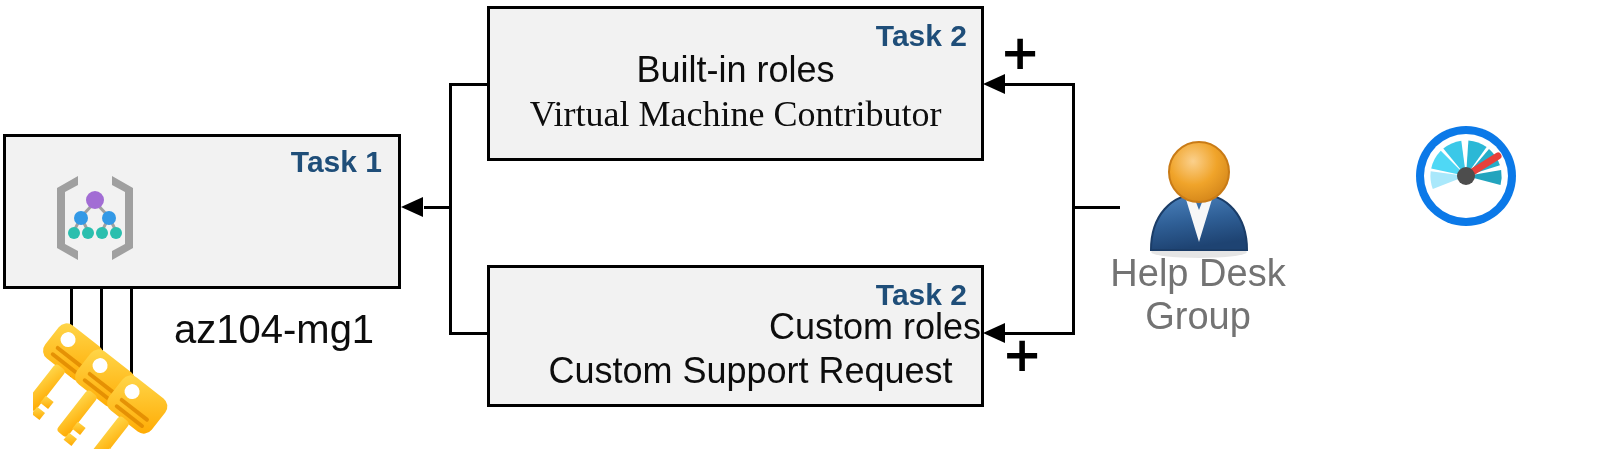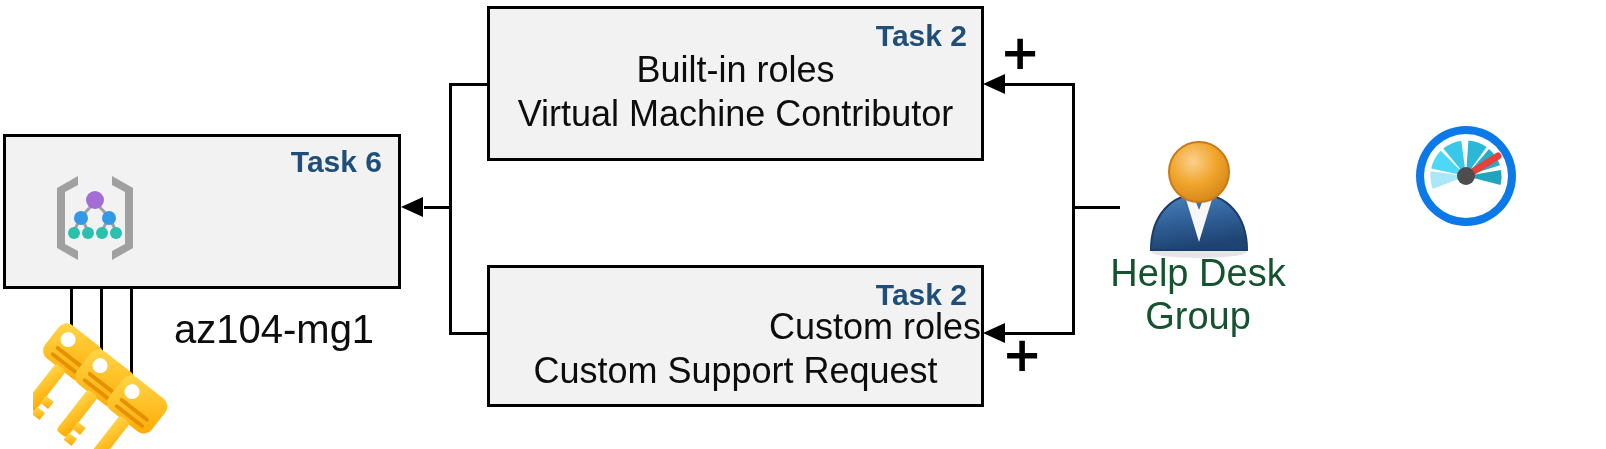--- a/index.html
+++ b/index.html
@@ -44,27 +44,27 @@
 
   
   #box1 { left: 3px; top: 134px; width: 398px; height: 155px; }
   #box1-label { right: 16px; top: 8px; }
   #box1-title { left: 168px; top: 170px; font-size: 40px; }
 
   
   #box2 { left: 487px; top: 6px; width: 497px; height: 155px; }
   #box2-label { right: 14px; top: 10px; }
   #box2-line1 { left: 0; top: 40px; width: 100%; text-align: center; }
-  #box2-line2 { left: 0; top: 84px; width: 100%; }
+  #box2-line2 { left: 0; top: 84px; width: 100%; font-family: Liberation Serif, serif; }
 
   
   #box3 { left: 487px; top: 265px; width: 497px; height: 142px; }
   #box3-label { right: 14px; top: 10px; }
   #box3-line1 { left: 0; top: 38px; width: 100%; text-align: right; }
-  #box3-line2 { left: 0; top: 82px; width: 100%; }
+  #box3-line2 { left: 0; top: 82px; width: 100%; padding-left: 15px; }
 
   
   #box4 { left: 1349px; top: 66px; width: 244px; height: 224px; }
   #box4-label { left: 0; top: 12px; width: 100%; text-align: center; }
   #box4-title { left: 0; top: 158px; width: 100%; font-size: 38px; }
 
   
   .vline {
     position: absolute;
     width: 3px;
@@ -134,21 +134,21 @@
   #keys-icon { left: 33px;  top: 305px; width: 150px; height: 144px; }
 
   
   #helpdesk-caption {
     position: absolute;
     left: 1078px;
     top: 252px;
     width: 240px;
     text-align: center;
     font-size: 38px;
-    color: #14532d;
+    color: #737373;
     line-height: 1.12;
   }
 </style>
 </head>
 <body>
 
 <div id="canvas">
 
   <div class="vline" id="conn-left-v"></div>
   <div class="hline" id="conn-left-top"></div>
@@ -164,21 +164,21 @@
   <div class="arrow-left" id="arrow-box3"></div>
 
   <div class="key-arrow-line" id="ka1-line"></div>
   <div class="key-arrow-line" id="ka2-line"></div>
   <div class="key-arrow-line" id="ka3-line"></div>
   <div class="arrow-up" id="ka1-head"></div>
   <div class="arrow-up" id="ka2-head"></div>
   <div class="arrow-up" id="ka3-head"></div>
 
   <div class="task-box" id="box1">
-    <div class="task-label" id="box1-label">Task 6</div>
+    <div class="task-label" id="box1-label">Task 1</div>
     <div class="box-text" id="box1-title">az104-mg1</div>
   </div>
 
   <div class="icon-wrap" id="mg-icon">
     <svg viewBox="0 0 100 100" width="100" height="100">
 
       <path d="M33 8 L12 20 L12 80 L33 92 L33 83 L20 76 L20 24 L33 17 Z" fill="#A0A0A0"></path>
 
       <path d="M67 8 L88 20 L88 80 L67 92 L67 83 L80 76 L80 24 L67 17 Z" fill="#A0A0A0"></path>
 

